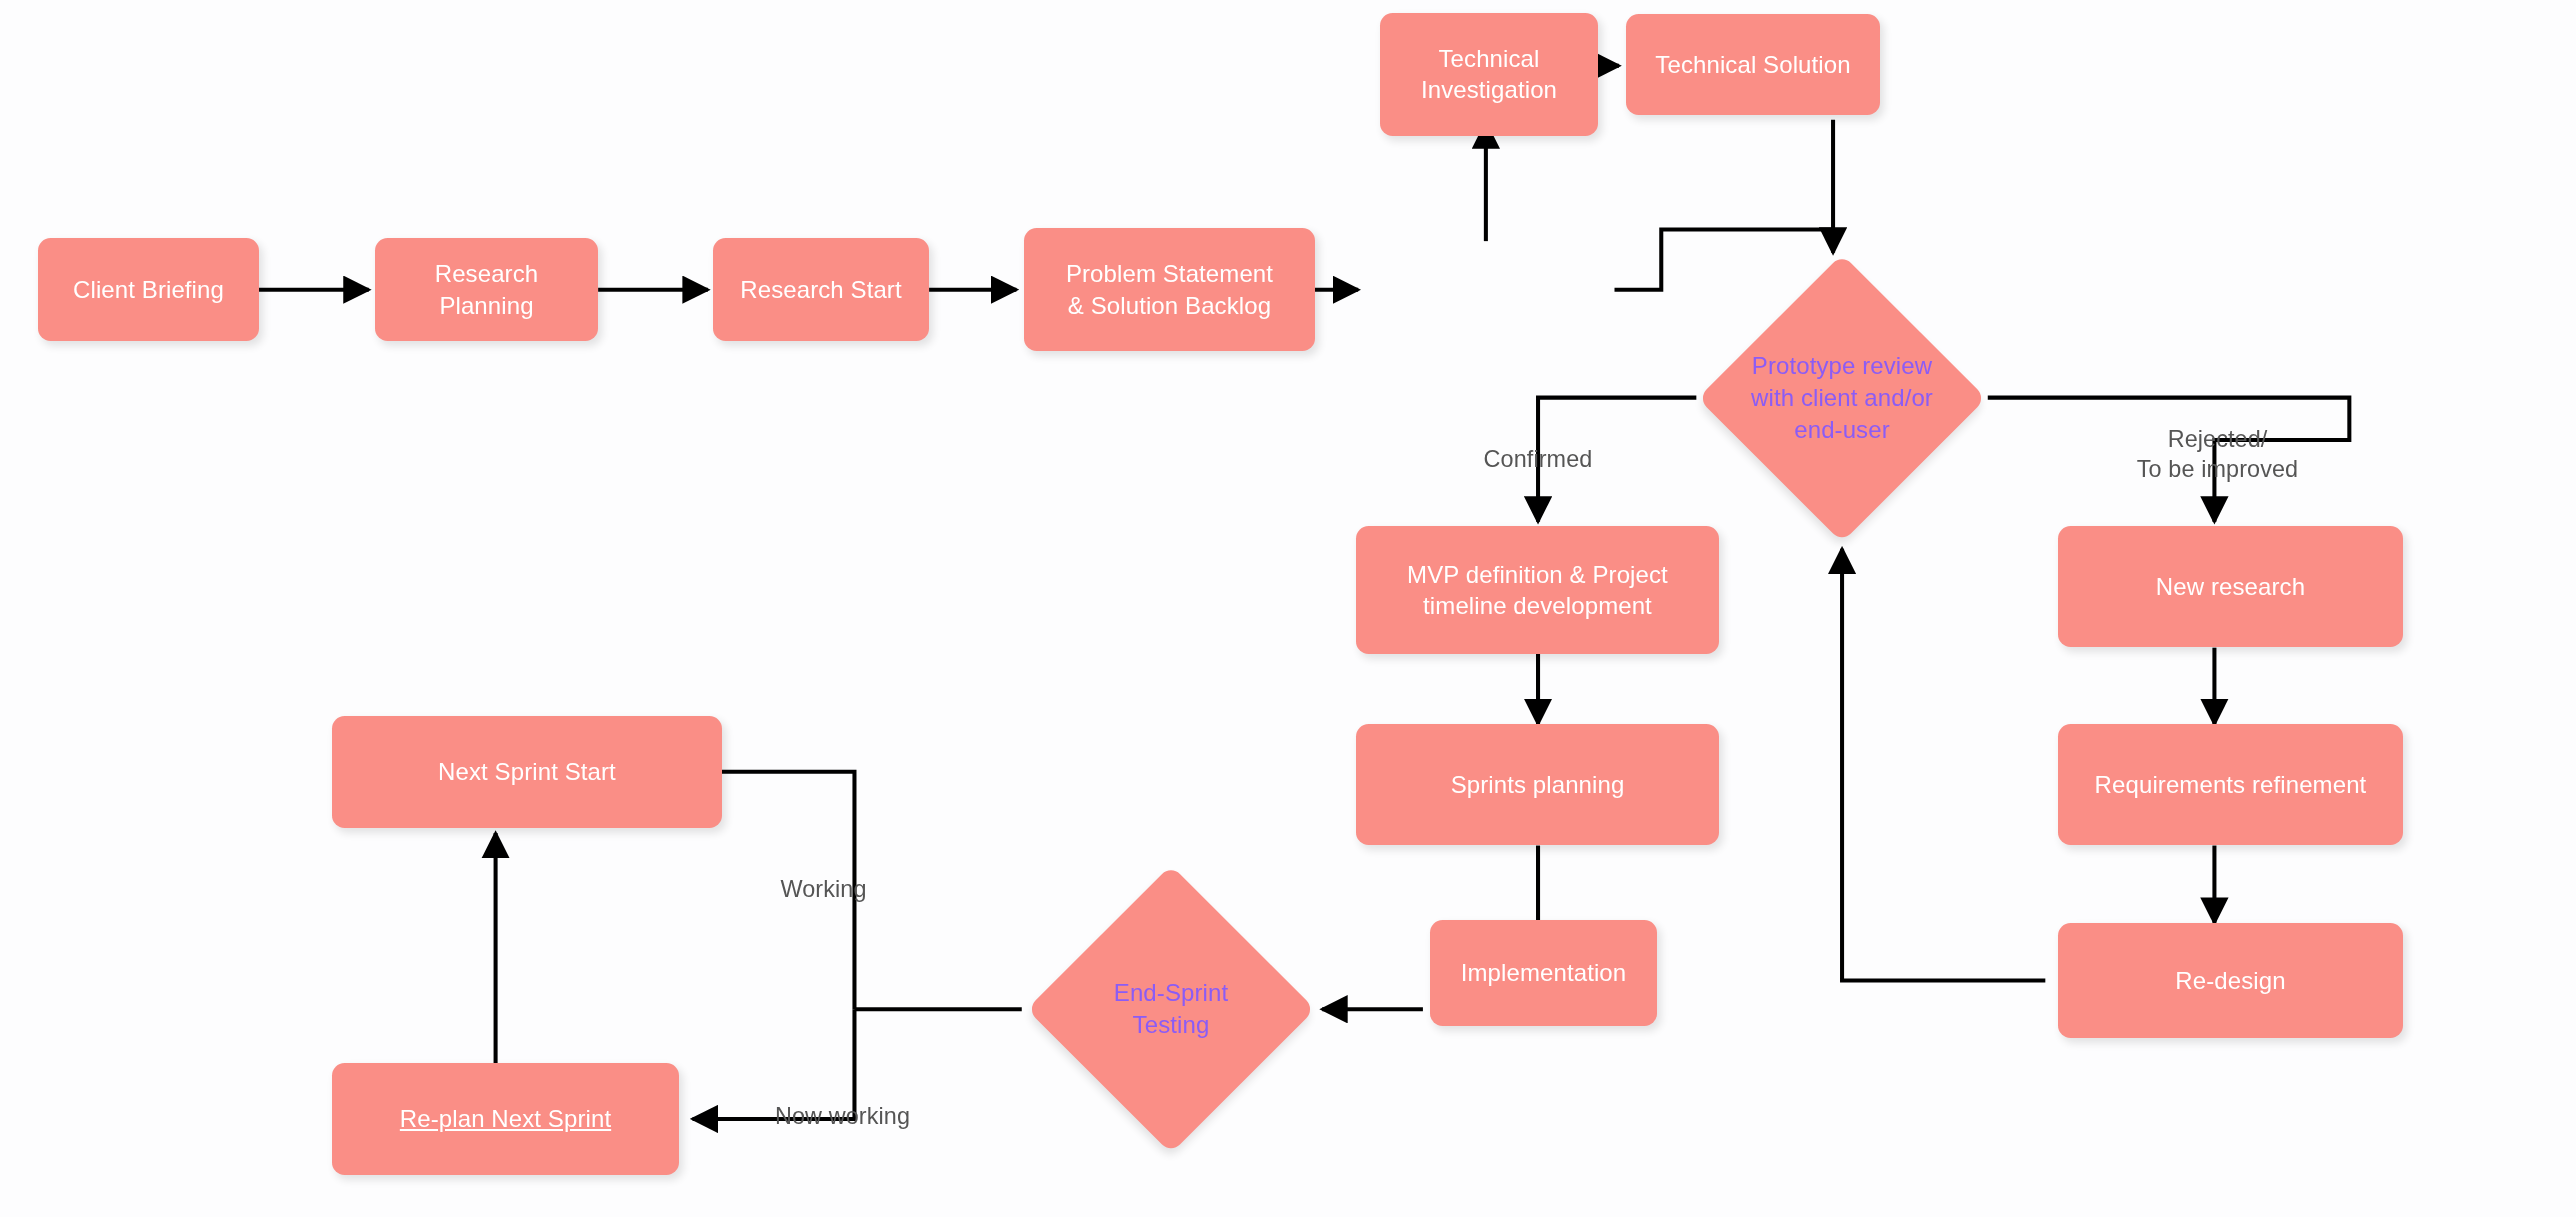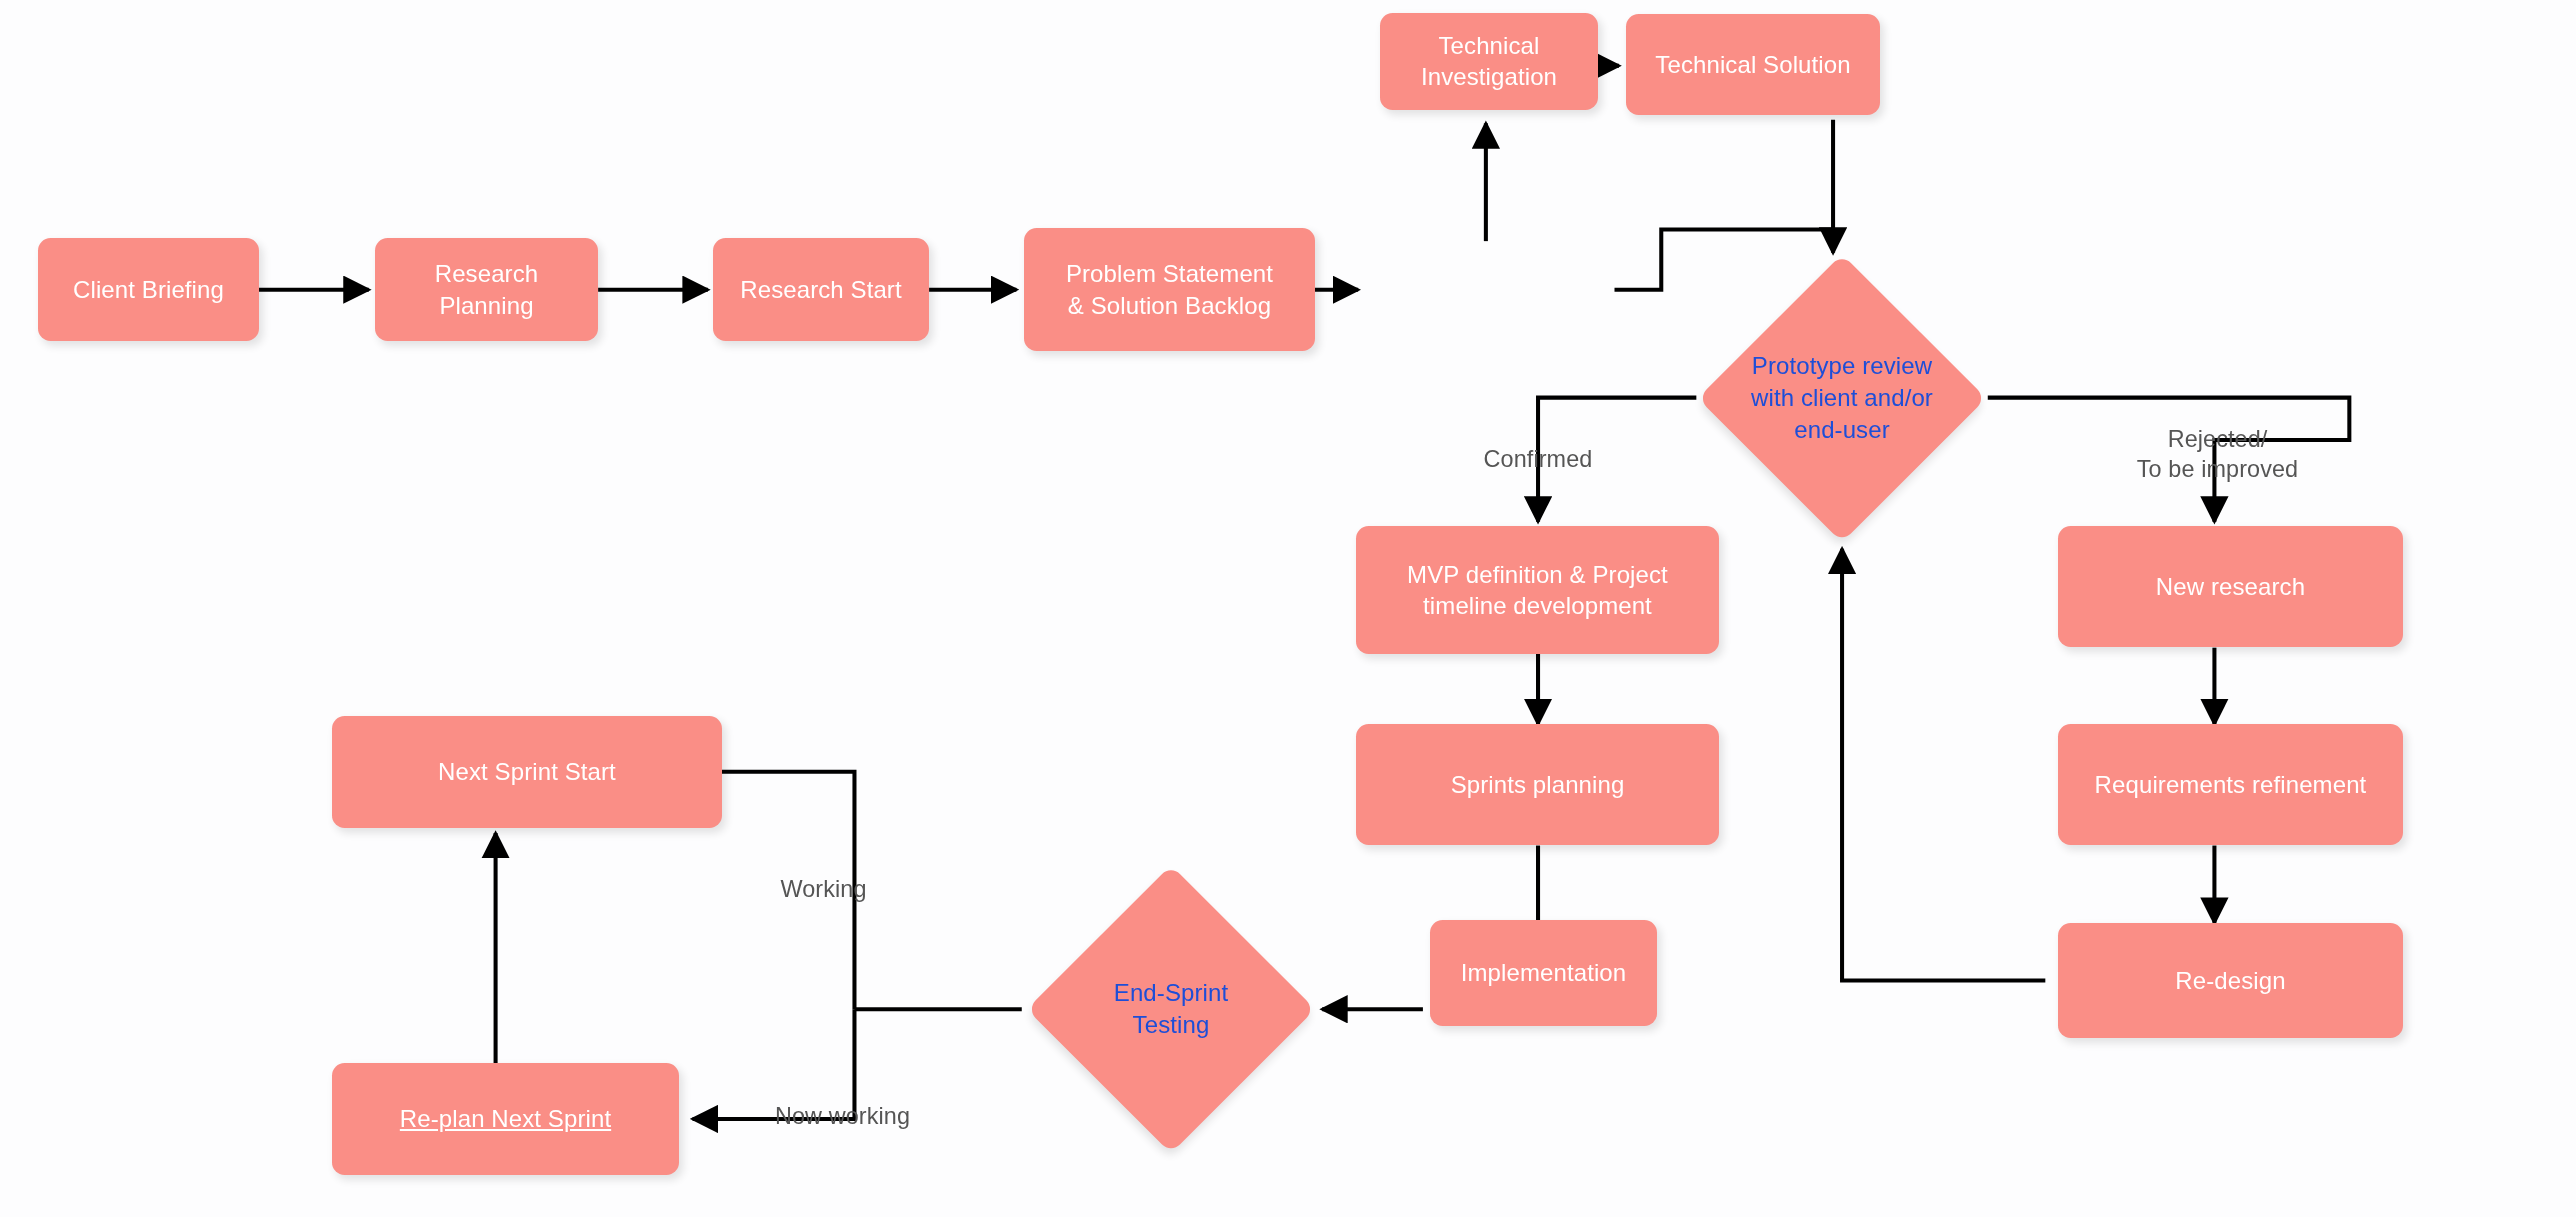--- a/index.html
+++ b/index.html
@@ -61,21 +61,21 @@
     width: 70.71%;
     height: 70.71%;
     transform: translate(-50%, -50%) rotate(45deg);
     background: #fa8e86;
     border-radius: 12.6px;
     box-shadow: 3.6px 4.5px 8px rgba(0,0,0,0.11);
   }
   .diamond .node-label {
     position: relative;
     z-index: 2;
-    color: #1d4ed8;
+    color: #8b5cf6;
     font-size: 24px;
     line-height: 1.32;
   }
   .edge-label {
     position: absolute;
     color: #555555;
     font-size: 23.4px;
     line-height: 1.28;
     text-align: center;
     white-space: pre-line;
@@ -149,21 +149,21 @@
   <div class="node" style="left:713px; top:238px; width:216px; height:103px;">
     <span class="node-label">Research Start</span>
   </div>
 
   <div class="node" style="left:1024px; top:228px; width:291px; height:123px;">
     <span class="node-label">Problem Statement
 &amp; Solution Backlog</span>
   </div>
 
 
-  <div class="node" style="left:1380px; top:12.6px; width:218px; height:97px;">
+  <div class="node" style="left:1380px; top:12.6px; width:218px; height:123px;">
     <span class="node-label">Technical
 Investigation</span>
   </div>
 
   <div class="node" style="left:1626px; top:14.4px; width:254px; height:101px;">
     <span class="node-label">Technical Solution</span>
   </div>
 
   <div class="node diamond" style="left:1698px; top:254px; width:288px; height:288px; display:flex; align-items:center; justify-content:center;">
     <span class="dia-shape"></span>

